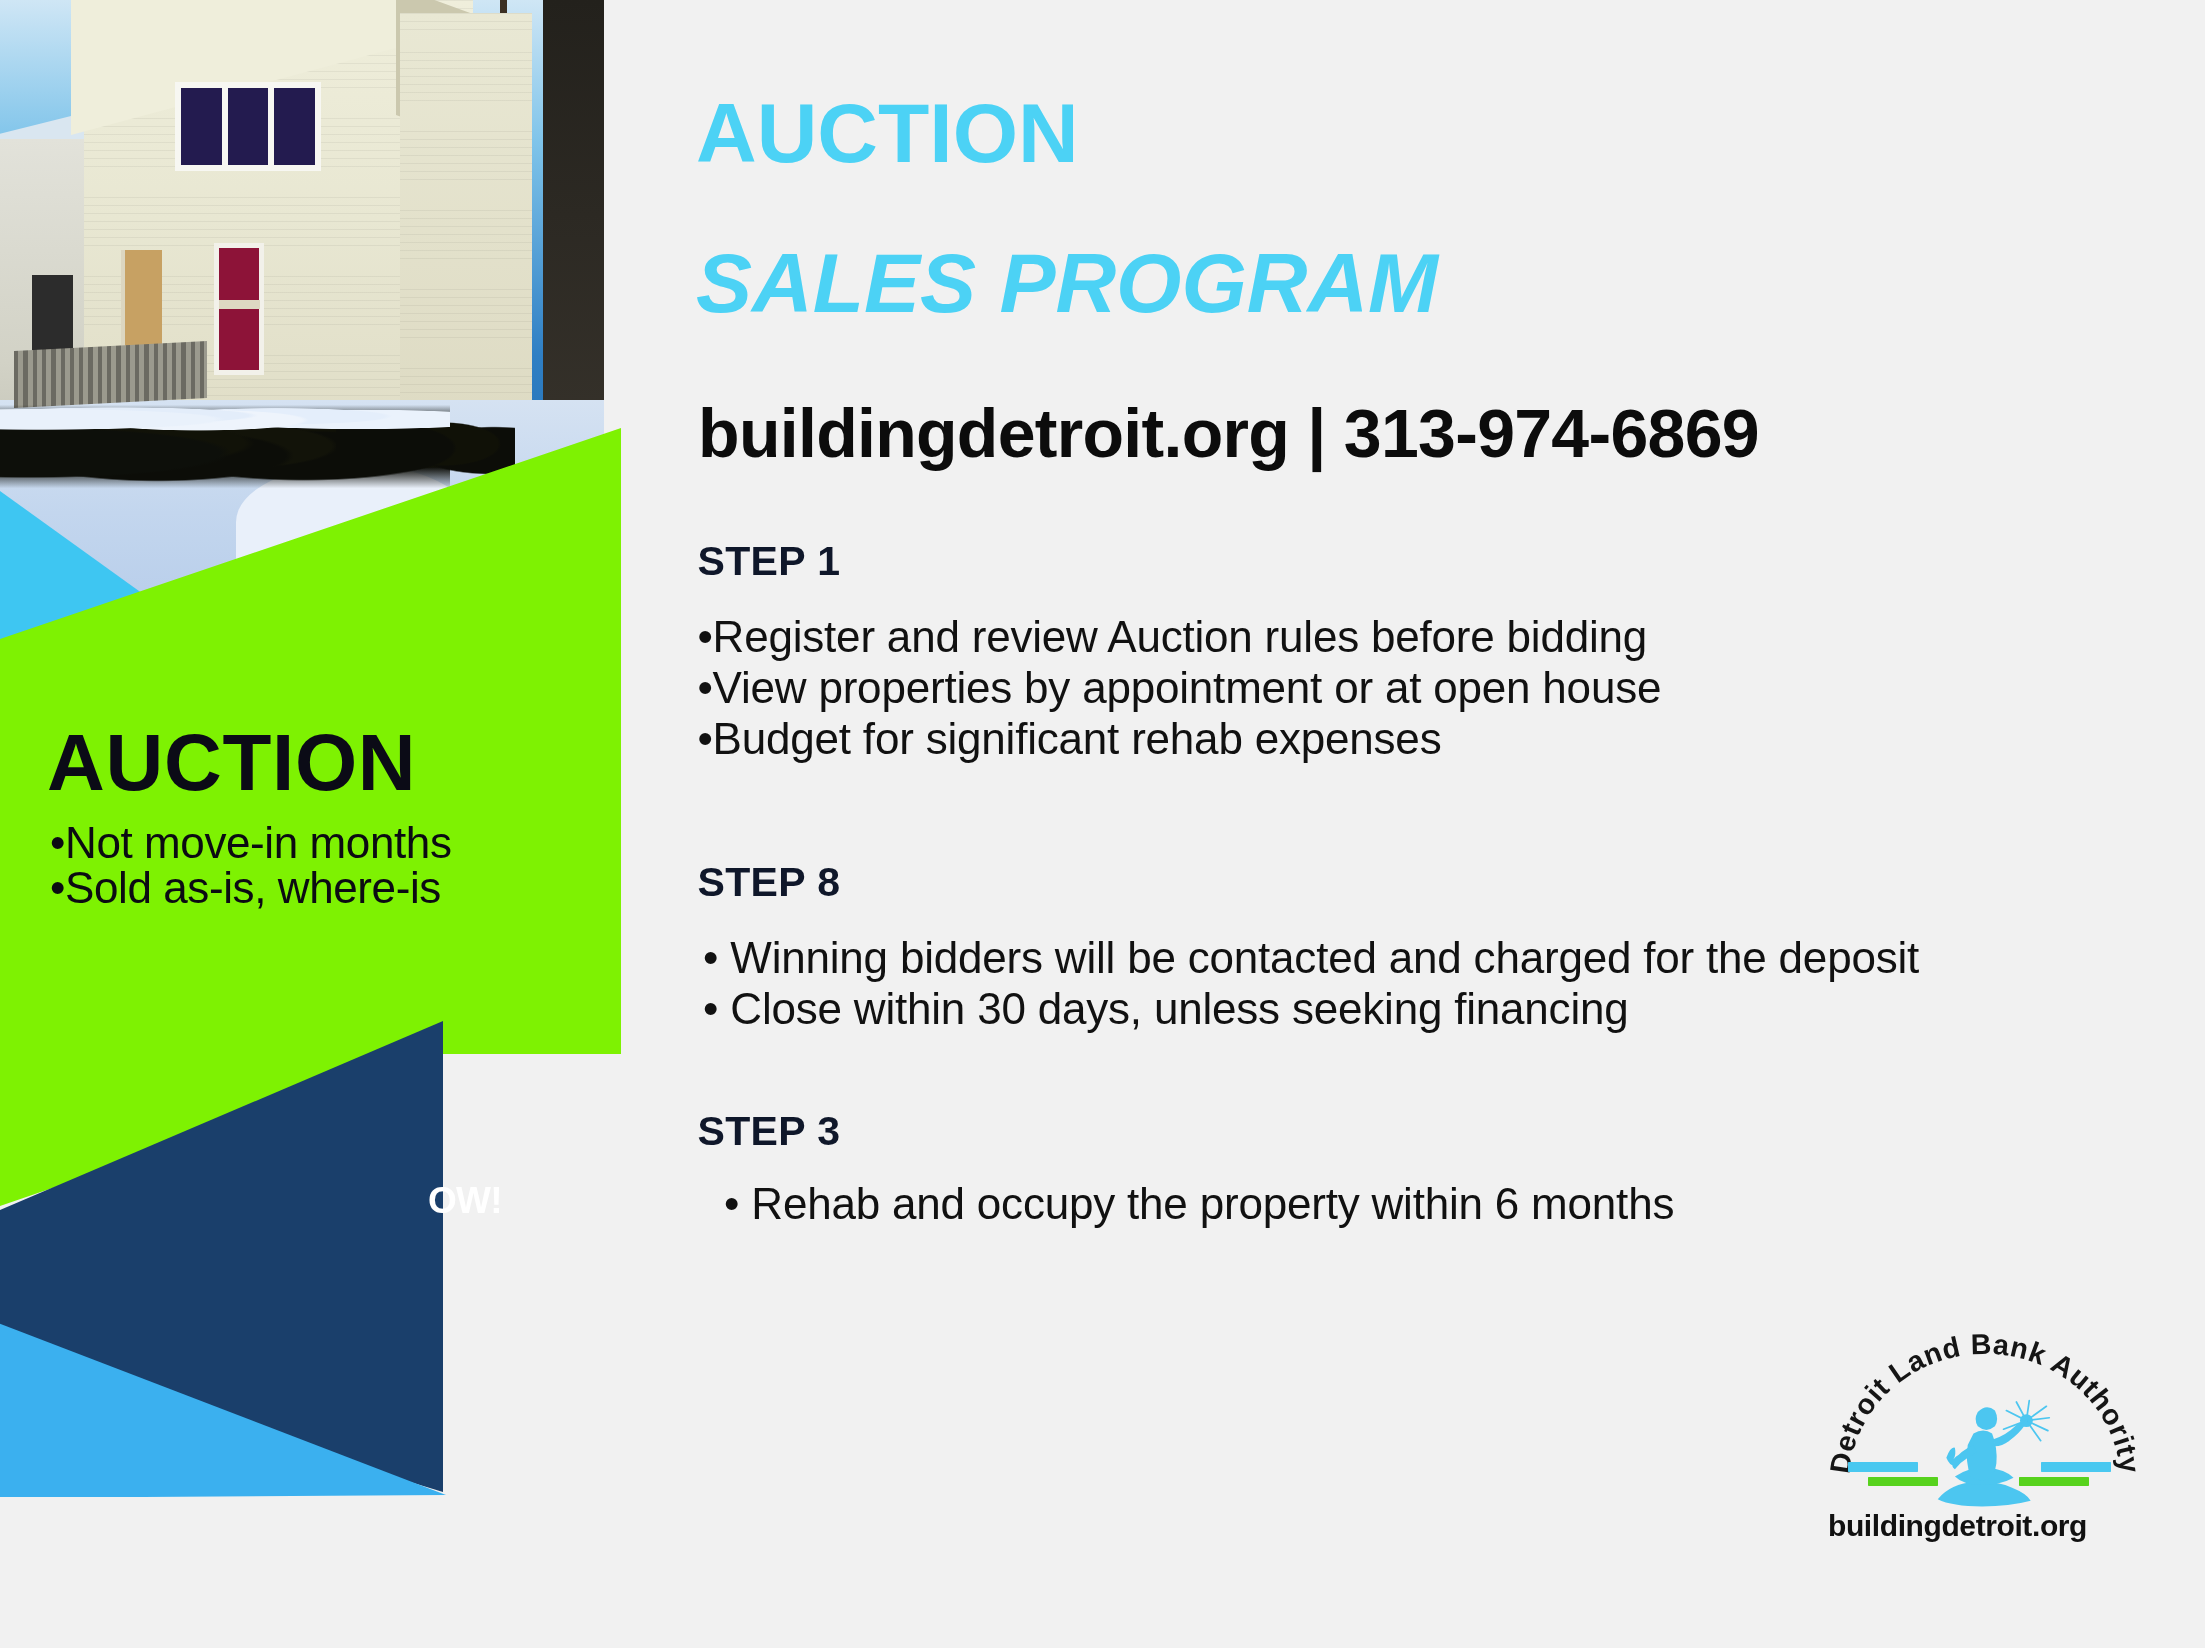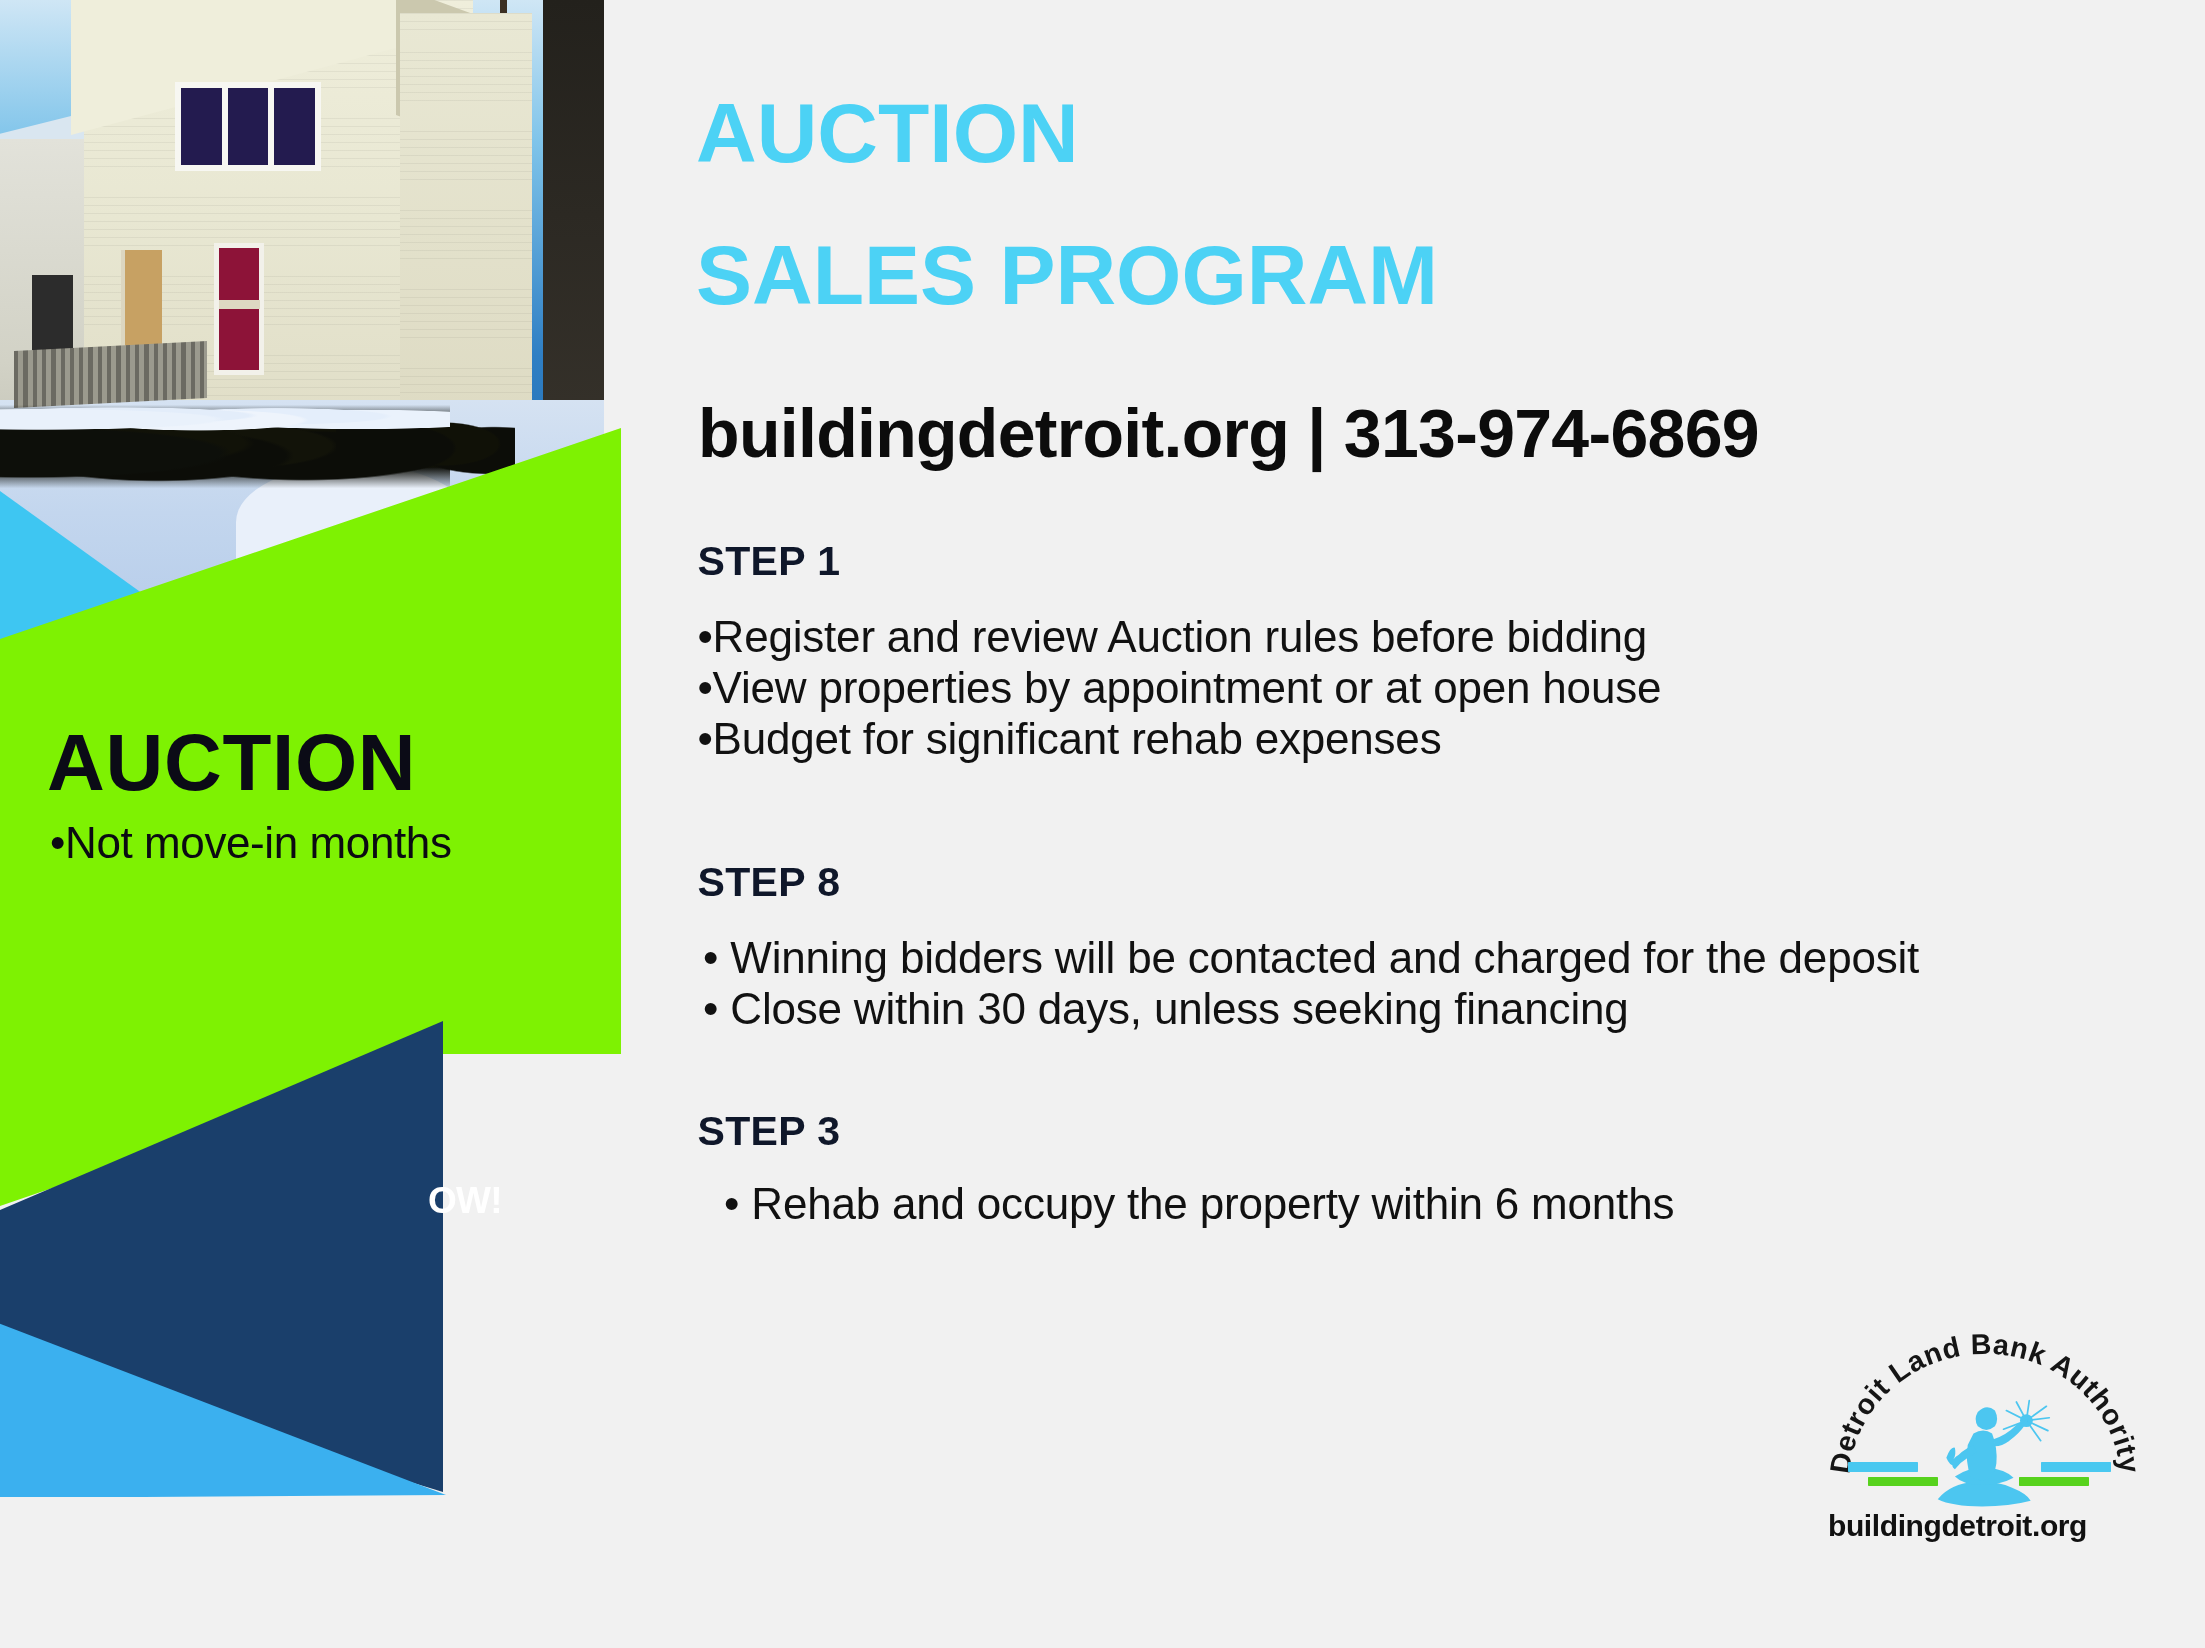--- a/index.html
+++ b/index.html
@@ -294,21 +294,21 @@
   .title-line {
     font-size: 84px;
     font-weight: 700;
     color: #4cd2f5;
     letter-spacing: 0px;
     line-height: 1;
     font-family: "Liberation Sans", sans-serif;
     white-space: nowrap;
   }
   #title1 { position: absolute; left: 0; top: 91px; }
-  #title2 { position: absolute; left: 0; top: 233px; }
+  #title2 { position: absolute; left: 0; top: 241px; font-style: italic; }
 
   .contact {
     position: absolute;
     left: 2.1px;
     top: 394px;
     font-size: 68px;
     font-weight: 700;
     color: #0c0c0c;
     letter-spacing: -0.7px;
     white-space: nowrap;
@@ -435,20 +435,21 @@
     <div class="shape-cyan-small"></div>
     <div class="shape-green"></div>
     <div class="shape-navy"></div>
     <div class="shape-cyan-big2"></div>
 
     <div class="ghost-now">OW!</div>
 
     <div class="green-heading">AUCTION</div>
     <div class="green-bullets">
       <div>•Not move-in months</div>
+      <div>•Sold as-is, where-is</div>
     </div>
   </div>
 
   <div id="content">
 
     <div id="title1" class="title-line">AUCTION</div>
     <div id="title2" class="title-line">SALES PROGRAM</div>
 
     <div class="contact">buildingdetroit.org | 313-974-6869</div>
 

